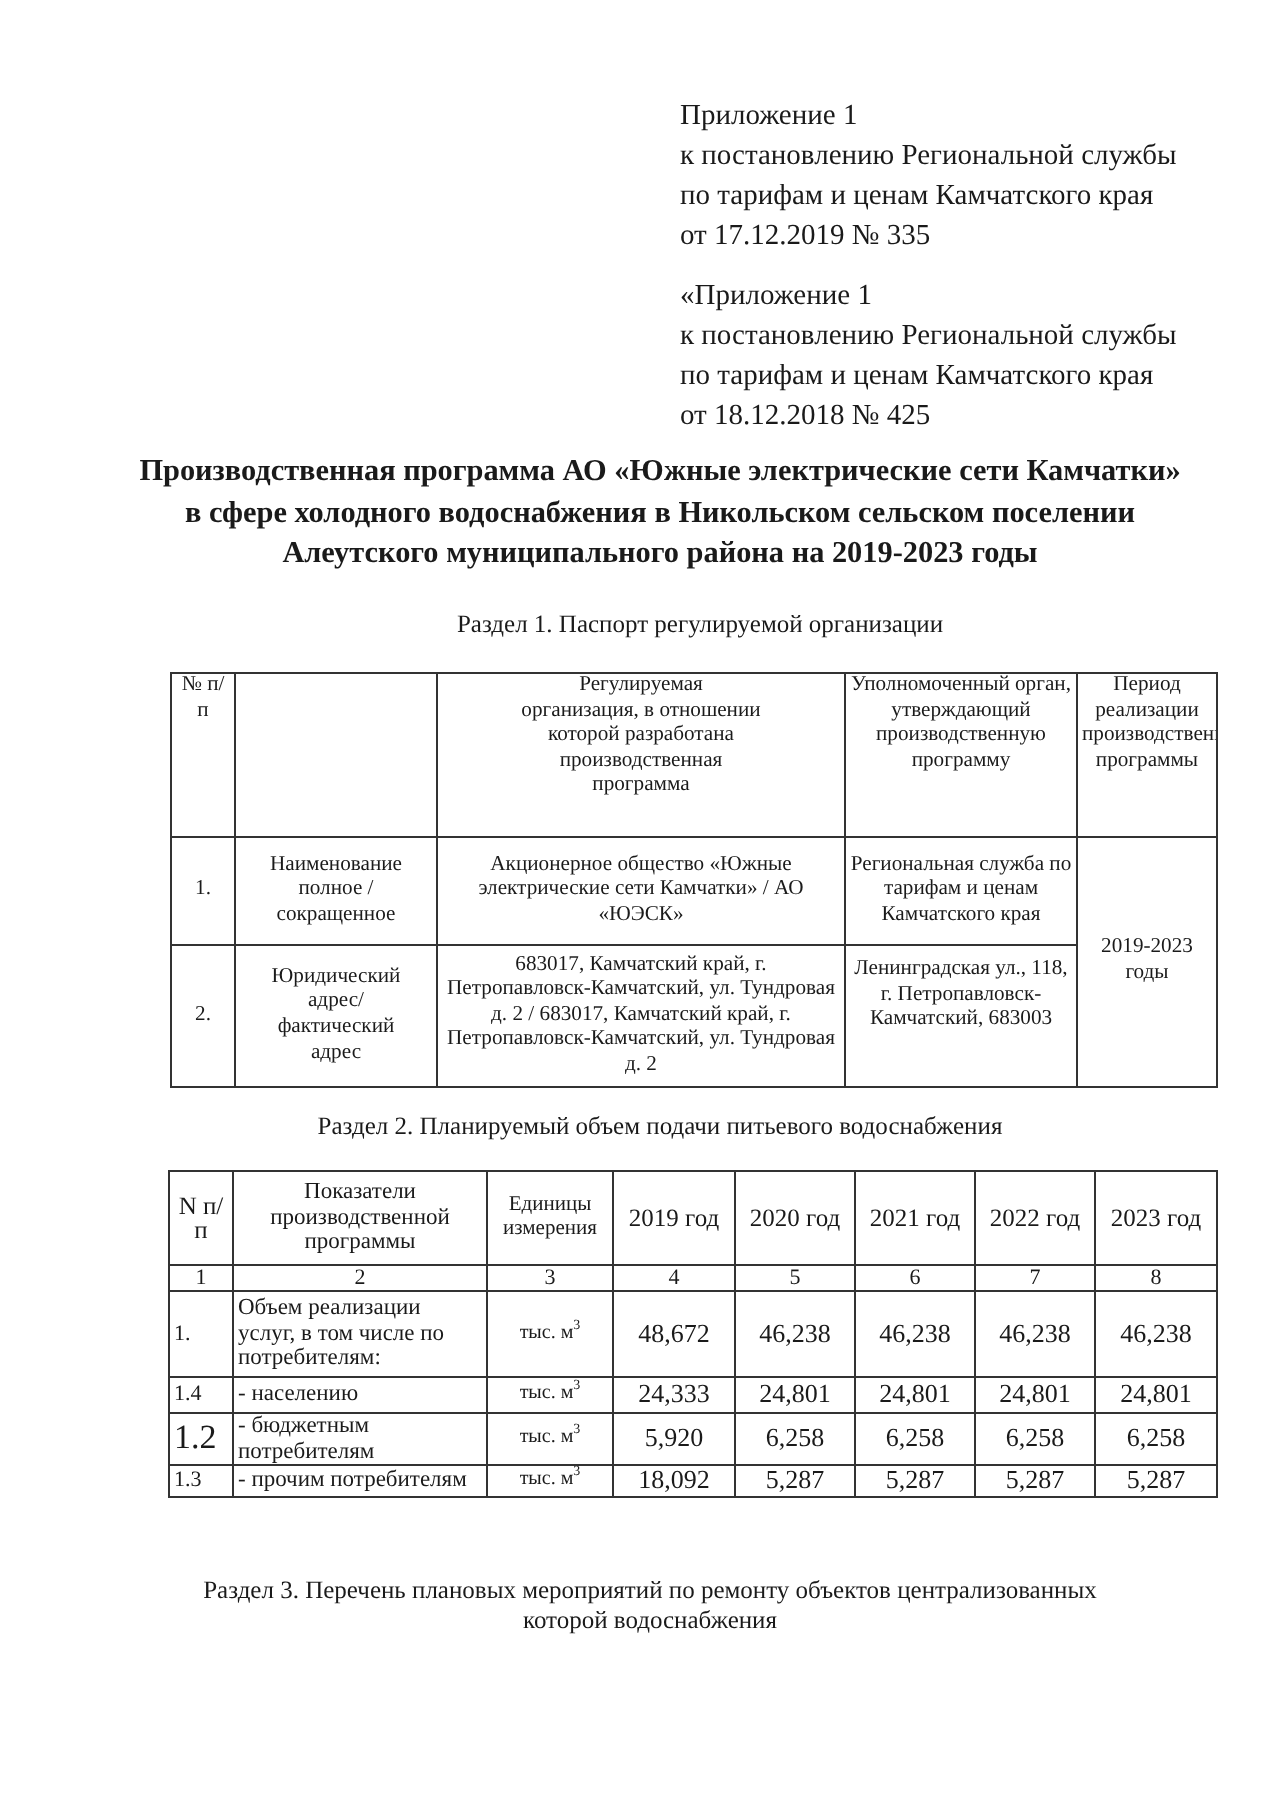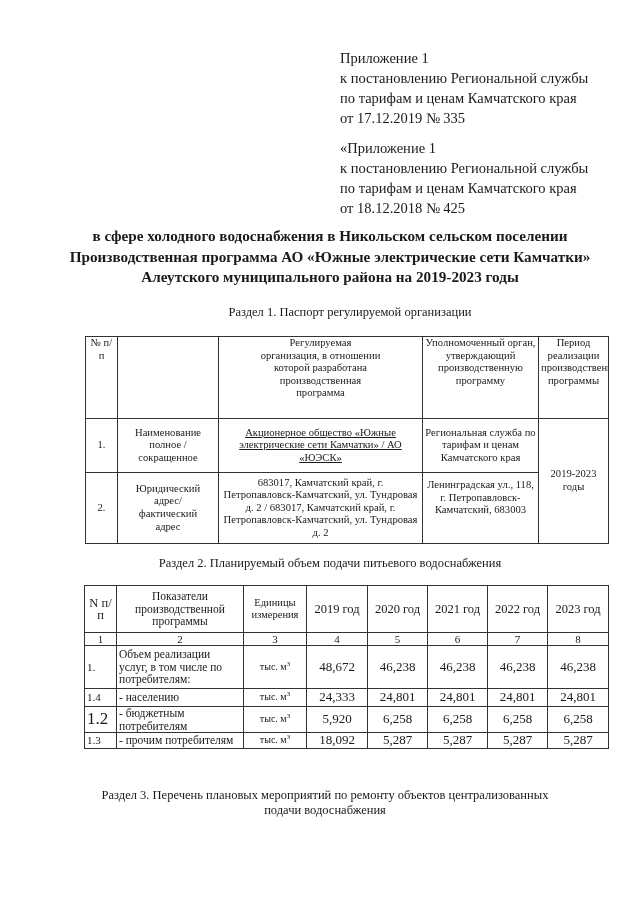--- a/index.html
+++ b/index.html
@@ -34,22 +34,22 @@
   <div>от 17.12.2019 № 335</div>
 </div>
 <div class="abs appendix" style="top:138px;">
   <div>«Приложение 1</div>
   <div>к постановлению Региональной службы</div>
   <div>по тарифам и ценам Камчатского края</div>
   <div>от 18.12.2018 № 425</div>
 </div>
 
 <div class="abs title">
+  <div>Производственная программа АО «Южные электрические сети Камчатки»</div>
   <div>в сфере холодного водоснабжения в Никольском сельском поселении</div>
-  <div>Производственная программа АО «Южные электрические сети Камчатки»</div>
   <div>Алеутского муниципального района на 2019-2023 годы</div>
 </div>
 
 <div class="abs section" style="left:180px; width:340px; top:305px;">Раздел 1. Паспорт регулируемой организации</div>
 
 <table id="t1">
   <colgroup>
     <col style="width:32px">
       <col style="width:101px">
       <col style="width:204px">
@@ -60,21 +60,21 @@
       <tr style="height:82px;">
     <td style="vertical-align:top;">№ п/п</td>
     <td></td>
     <td style="vertical-align:top; padding:0 40px;">Регулируемая организация, в отношении которой разработана производственная программа</td>
     <td style="vertical-align:top;">Уполномоченный орган, утверждающий производственную программу</td>
     <td style="vertical-align:top;">Период реализации производственной программы</td>
   </tr>
   <tr style="height:54px;">
     <td>1.</td>
     <td style="padding:0 10px;">Наименование полное / сокращенное</td>
-    <td style="padding:0 16px;text-decoration:underline;">Акционерное общество «Южные электрические сети Камчатки» / АО «ЮЭСК»</td>
+    <td style="padding:0 16px;">Акционерное общество «Южные электрические сети Камчатки» / АО «ЮЭСК»</td>
     <td>Региональная служба по тарифам и ценам Камчатского края</td>
     <td rowspan="2">2019-2023 годы</td>
   </tr>
   <tr style="height:71px;">
     <td>2.</td>
     <td style="padding:0 12px;">Юридический адрес/фактический адрес</td>
     <td>683017, Камчатский край, г. Петропавловск-Камчатский, ул. Тундровая д. 2 / 683017, Камчатский край, г. Петропавловск-Камчатский, ул. Тундровая д. 2</td>
     <td style="vertical-align:top; padding-top:6px;">Ленинградская ул., 118, г. Петропавловск-Камчатский, 683003</td>
   </tr>
 </tbody>
@@ -157,14 +157,14 @@
     <td class="val">5,287</td>
     <td class="val">5,287</td>
     <td class="val">5,287</td>
   </tr>
 
 </tbody>
   </table>
 
 <div class="abs section" style="left:60px; width:530px; top:788px;">
   <div>Раздел 3. Перечень плановых мероприятий по ремонту объектов централизованных</div>
-  <div>подачи водоснабжения</div>
+  <div>которой водоснабжения</div>
 </div>
 
 </body></html>

